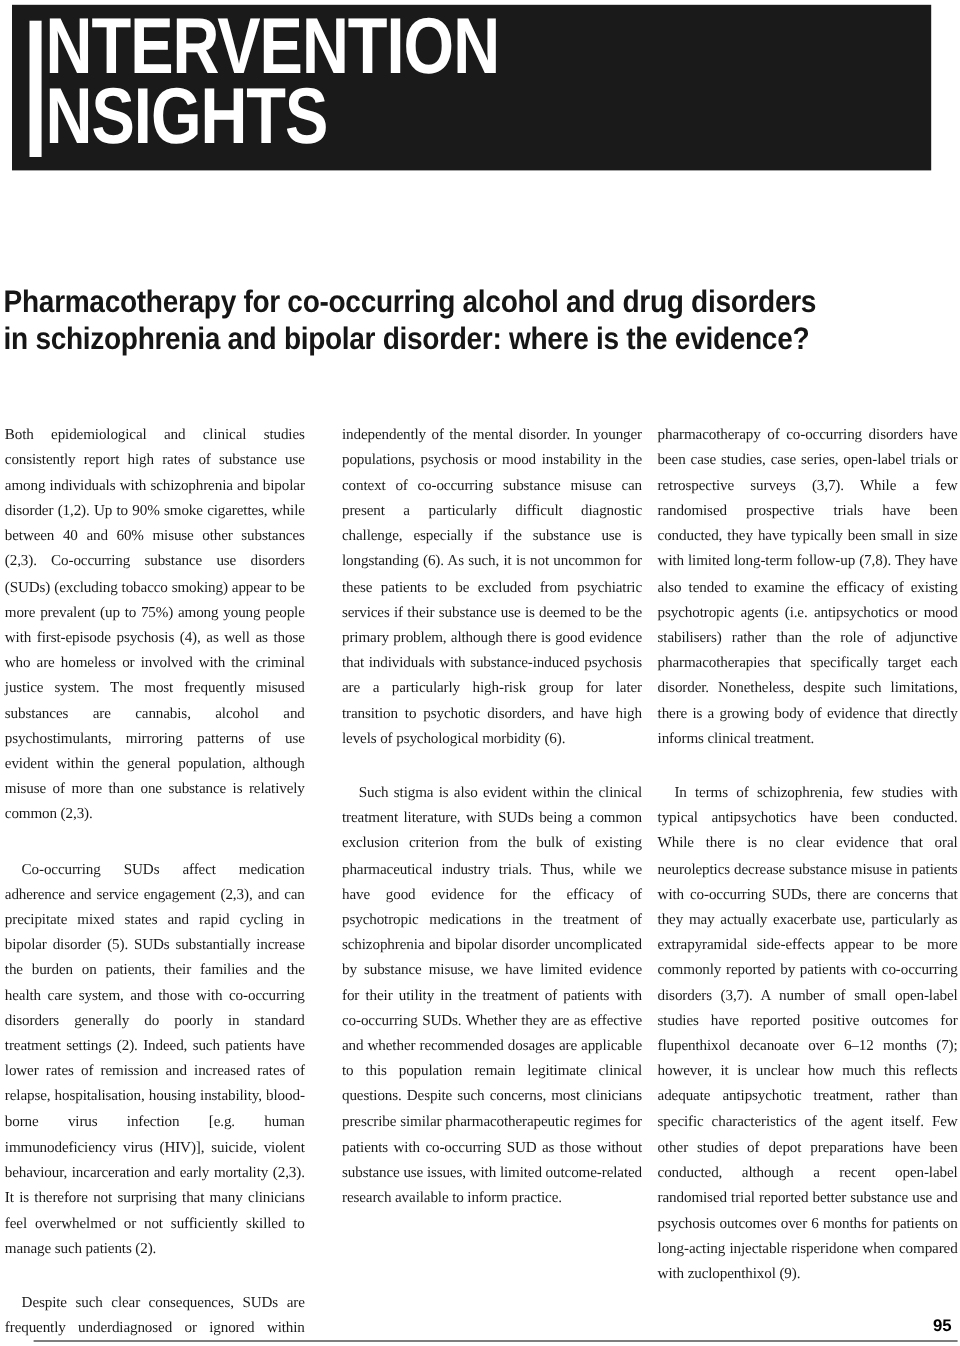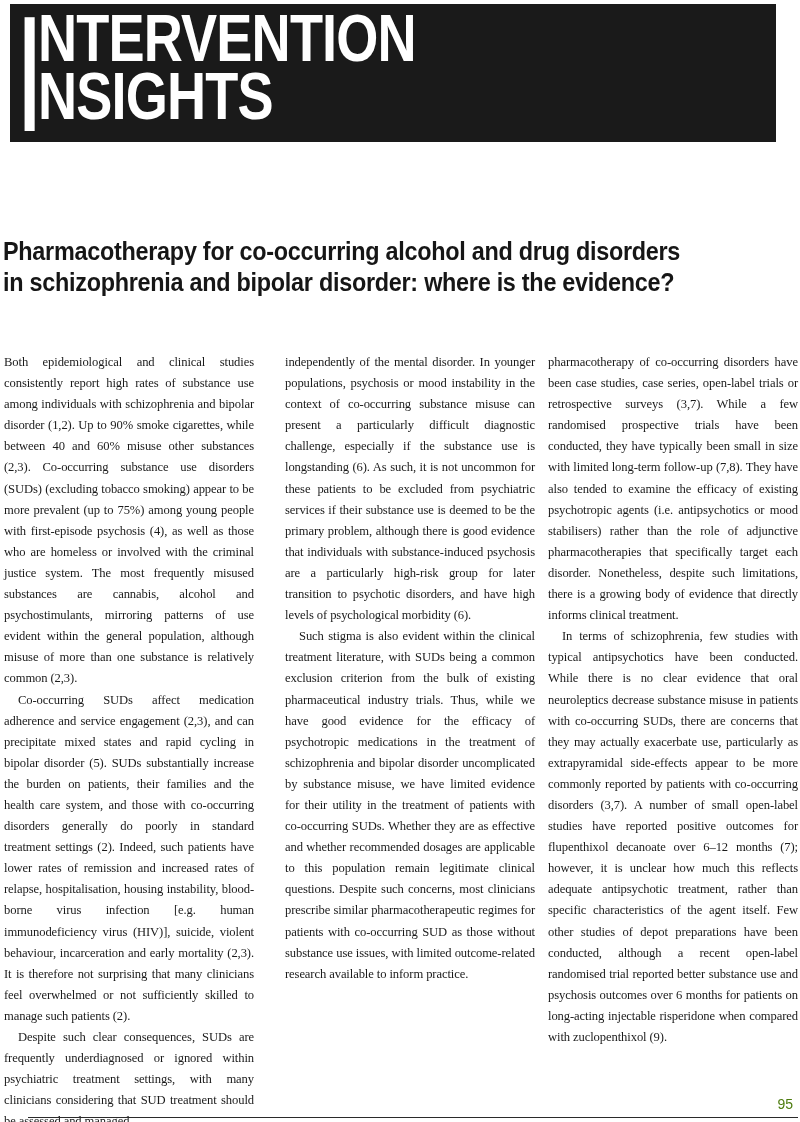--- a/index.html
+++ b/index.html
@@ -75,38 +75,39 @@
     font-size: 12.6px;
     line-height: 21.1px;
     letter-spacing: -0.1px;
     text-align: justify;
     color: #1a1a1a;
   }
   .col-1 { left: 4px; }
   .col-2 { left: 285px; }
   .col-3 { left: 548px; }
   .text-column p { margin: 0; }
-  .text-column p.indent { text-indent: 14px; }
+  .text-column p.indent { text-indent: 14px; margin-top: 24px; }
 
   
   .footer-rule {
     position: absolute;
     left: 28px;
     top: 1117px;
     width: 770px;
     height: 1px;
     background: #2a2a2a;
   }
   .page-number {
     position: absolute;
     right: 7px;
     top: 1096px;
     font-family: "Liberation Sans", sans-serif;
     font-size: 14px;
-    color: #4d7c0f;
+    color: #000000;
+    font-weight: bold;
   }
 </style>
 </head>
 <body>
 
 <div class="page">
 
   <div class="banner">
     <span class="logo-initial">I</span>
     <span class="logo-line logo-line1">NTERVENTION</span>

